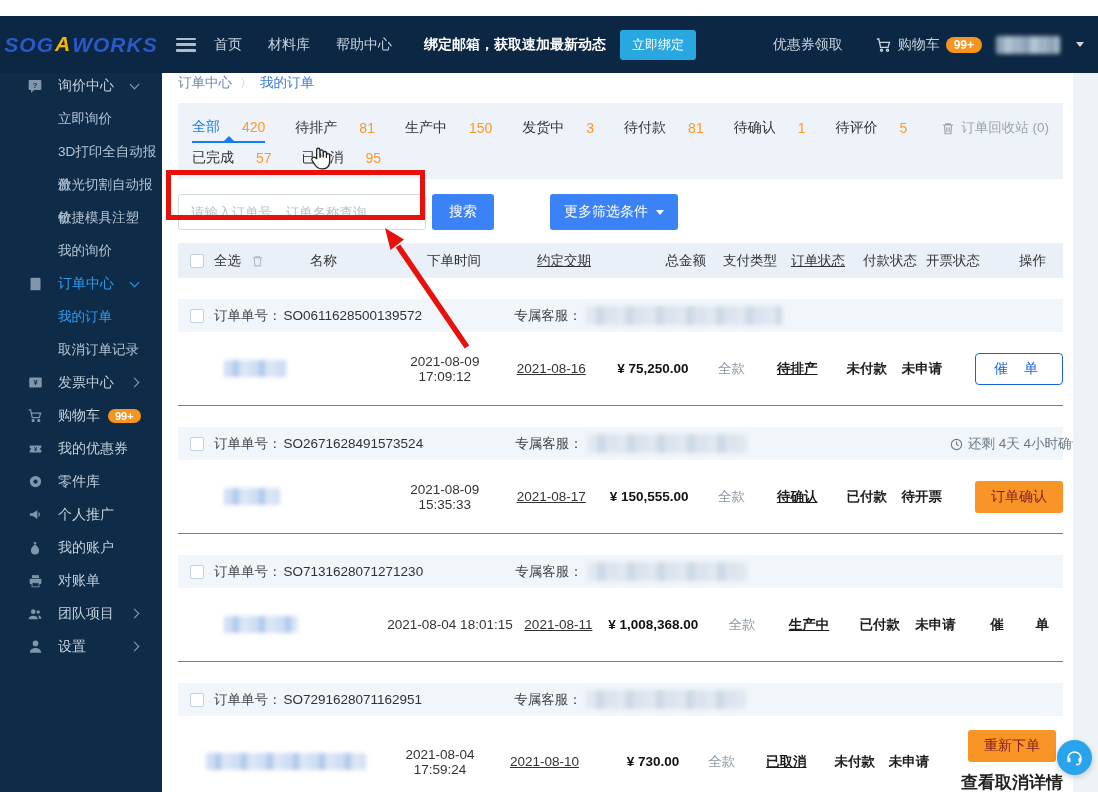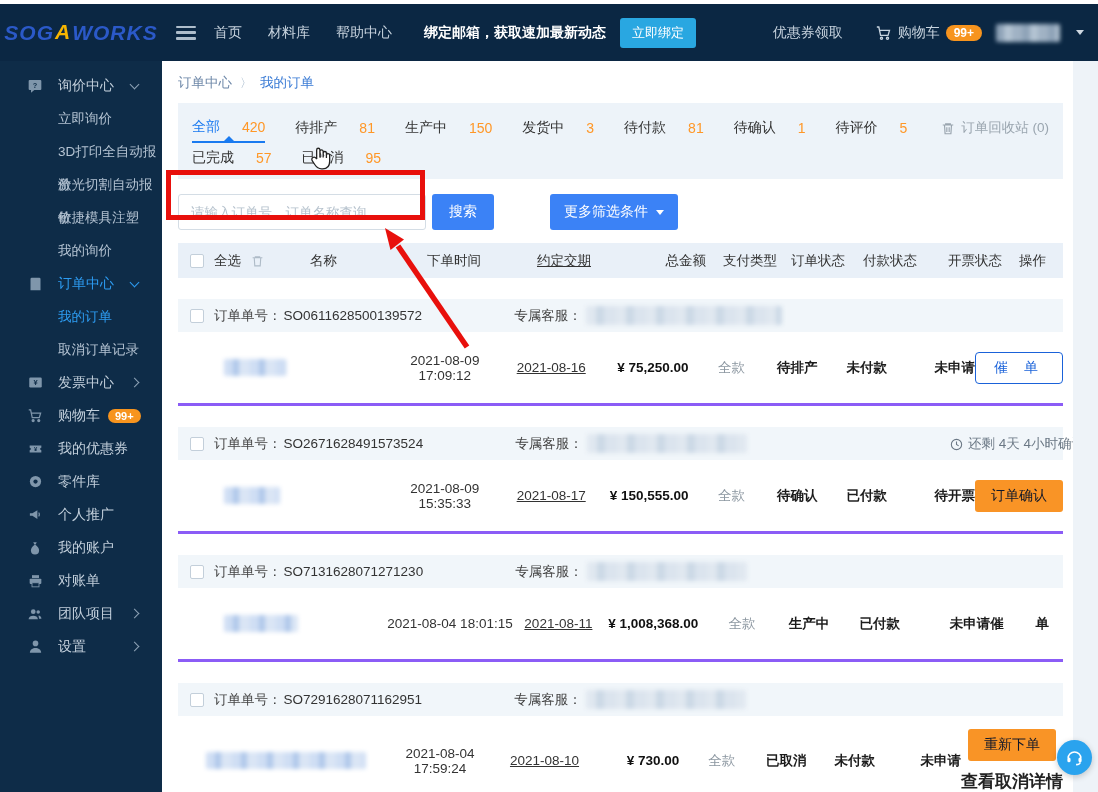--- a/index.html
+++ b/index.html
@@ -1,21 +1,21 @@
 <!DOCTYPE html>
 <html><head>
 <meta charset="utf-8">
 <style>
   * { margin:0; padding:0; box-sizing:border-box; }
   html,body { width:1098px; height:792px; overflow:hidden; }
   body { font-family:"Liberation Sans","DejaVu Sans",sans-serif; font-size:13px; color:#333; background:#fff; }
   #stage { position:relative; width:1098px; height:792px; overflow:hidden; background:#fff; }
 
   
-  .topbar { position:absolute; left:0; top:4px; width:1098px; height:57px; background:#0b2743; display:flex; align-items:center; z-index:30; }
+  .topbar { position:absolute; left:0; top:16px; width:1098px; height:57px; background:#0b2743; display:flex; align-items:center; z-index:30; }
   .logo { width:162px; display:flex; justify-content:center; align-items:center; font-weight:bold; font-size:21px; letter-spacing:1px; color:#2b59c8; font-style:italic; }
   .logo .bolt { color:#f7b500; font-style:italic; margin:0 1px; position:relative; top:-1px; }
   .hamburger { width:20px; height:14px; display:flex; flex-direction:column; justify-content:space-between; margin:0 18px 0 14px; cursor:pointer; }
   .hamburger i { display:block; height:2.6px; background:#aebdcb; border-radius:1px; }
   .topnav { display:flex; align-items:center; gap:26px; color:#c7d3de; font-size:14px; }
   .topnav .tn { cursor:pointer; }
   .banner-text { color:#ffffff; font-weight:bold; font-size:14px; margin-left:32px; }
   .bind-btn { margin-left:14px; background:#29a7e1; color:#fff; border:none; border-radius:3px; font-size:13px; padding:6px 12px; cursor:pointer; }
   .topbar-right { margin-left:auto; display:flex; align-items:center; gap:14px; padding-right:14px; color:#c7d3de; font-size:14px; }
   .coupon-link { margin-right:18px; cursor:pointer;text-align:right; }
@@ -66,45 +66,45 @@
   .btn-more { margin-left:56px; padding:0 14px; display:flex; align-items:center; gap:8px; }
   .btn-more .caret { width:0; height:0; border-left:4px solid transparent; border-right:4px solid transparent; border-top:5px solid #fff; }
 
   
   .thead { margin-top:12px; background:#e9f0f8; width:885px; height:35px; display:flex; align-items:center; font-size:13.5px; color:#333; }
   .col-name   { width:212px; display:flex; align-items:center; }
   .col-time   { width:128px; text-align:center; }
   .col-due    { width:92px;  text-align:center;text-decoration:underline; }
   .col-amt    { width:96px;  text-align:right; }
   .col-ptype  { width:64px;  text-align:center; margin-left:12px;}
-  .col-ostat  { width:72px;  text-align:center; }
+  .col-ostat  { width:72px;  text-align:center;text-decoration:underline; }
   .col-pstat  { width:72px;  text-align:center; }
-  .col-istat  { width:76px;  text-align:right; }
+  .col-istat  { width:76px;  text-align:left; }
   .col-act    { flex:1; text-align:center; }
   .thead .col-name { padding-left:12px; gap:10px; }
   .thead .hd-name-label { margin-left:36px; }
   .checkbox { width:14px; height:14px; border:1px solid #c3cfda; border-radius:2px; background:#fff; cursor:pointer; flex:0 0 auto; }
   .trash-ico { color:#aebbc7; display:flex; cursor:pointer; }
 
   
   .orders { width:885px; }
   .order-group { position:relative; }
   .order-strip { margin-top:21px; height:33px; background:#f1f6fa; display:flex; align-items:center; padding-left:12px; position:relative; font-size:13.5px; }
   .order-strip .o-no-label { color:#444; margin-left:10px; }
   .order-strip .o-no { color:#333; margin-left:2px; }
   .order-strip .cs-label { margin-left:92px; color:#444; }
   .blur-cs { height:19px; border-radius:2px; margin-left:4px; background:repeating-linear-gradient(90deg,#e0e8f0 0 10px,#ccd9e6 10px 18px,#dbe4ee 18px 30px); filter:blur(2px); }
   .countdown { position:absolute; left:772px; top:8px; display:flex; align-items:center; gap:5px; color:#6b7885; white-space:nowrap; }
-  .order-data { display:flex; align-items:center; height:74px; border-bottom:3px solid #8b5cf6; font-size:13.5px; }
+  .order-data { display:flex; align-items:center; height:74px; border-bottom:1px solid #8b5cf6; font-size:13.5px; }
   .blur-name { height:17px; border-radius:2px; margin-left:46px; background:repeating-linear-gradient(90deg,#cfdef4 0 9px,#b0c8ea 9px 15px,#dae5f5 15px 26px); filter:blur(2px); }
   .amt { font-weight:bold; color:#111; font-size:13.5px; white-space:nowrap; }
   .gray { color:#8b96a0; }
   .stat { font-weight:bold; color:#1c1c1c; }
   .btn-outline { display:inline-block; border:1px solid #1a62d9; color:#1a62d9; background:#fff; border-radius:4px; padding:6px 18px; font-size:14px; letter-spacing:6px; cursor:pointer; white-space:nowrap; }
-  .btn-orange { display:inline-block; border:none; background:#f99426; color:#0f172a; border-radius:3px; padding:7px 16px; font-size:14px; cursor:pointer; white-space:nowrap; }
+  .btn-orange { display:inline-block; border:none; background:#f99426; color:#7f1d1d; border-radius:3px; padding:7px 16px; font-size:14px; cursor:pointer; white-space:nowrap; }
   .plain-act { font-weight:bold; color:#1c1c1c; letter-spacing:14px; white-space:nowrap; }
   .act-stack { display:flex; flex-direction:column; align-items:center; gap:9px; }
   .link-dark { color:#222; font-weight:bold; cursor:pointer; font-size:17px; white-space:nowrap; }
   .order-data.tall { height:92px; }
 
   
   .anno-rect { position:absolute; left:166px; top:170px; width:259px; height:50px; border:5px solid #e8100c; z-index:40; pointer-events:none; }
   .anno-arrow { position:absolute; left:0; top:0; width:1098px; height:792px; z-index:41; pointer-events:none; }
   .cursor-hand { position:absolute; left:308px; top:142px; width:26px; height:32px; z-index:42; pointer-events:none; }
 

